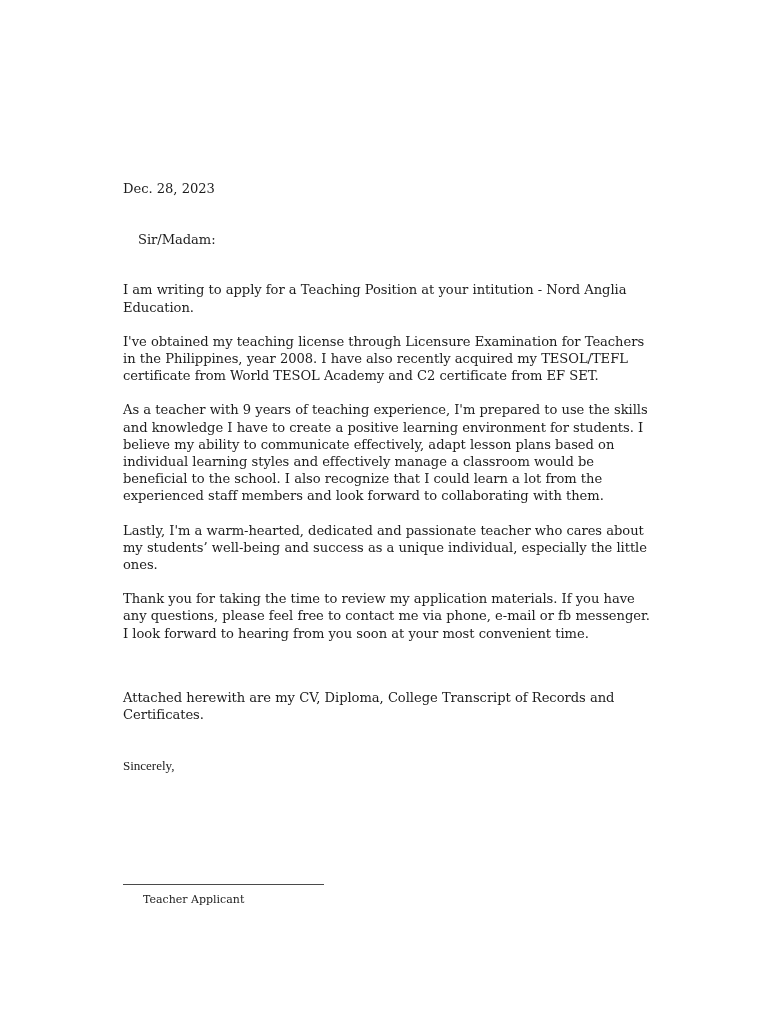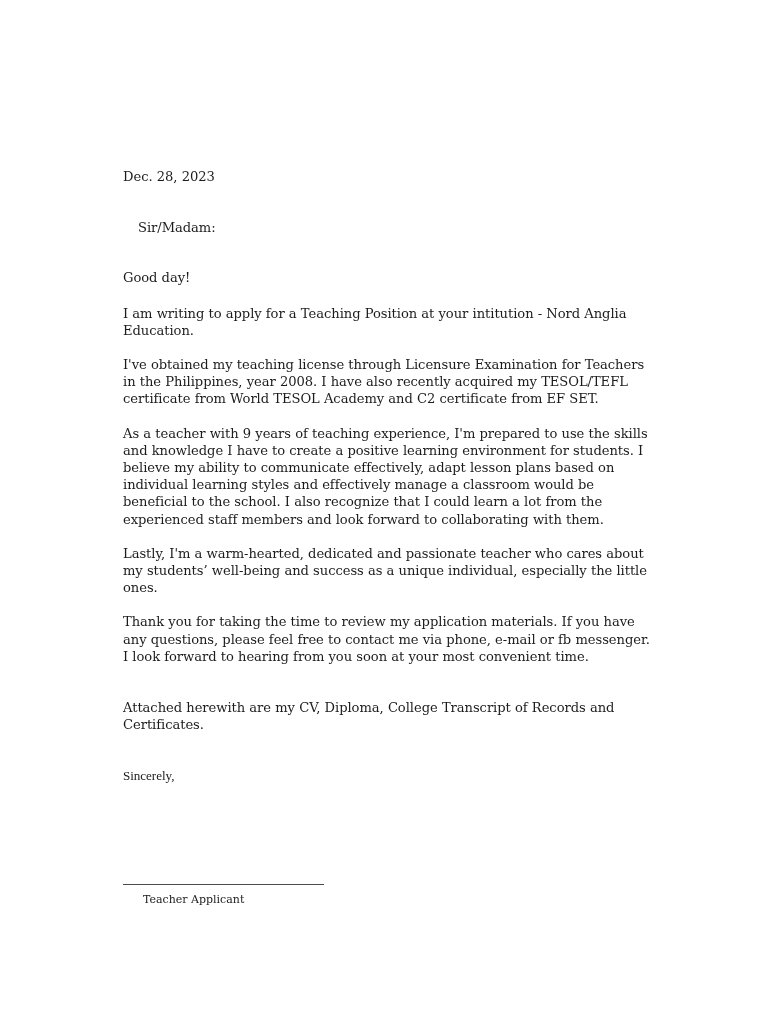--- a/index.html
+++ b/index.html
@@ -21,21 +21,21 @@
     position: absolute;
     left: 0;
     top: 0;
     width: 768px;
     height: 1024px;
     background: #ffffff;
   }
   .letter {
     position: absolute;
     left: 123px;
-    top: 168px;
+    top: 180px;
     width: 536px;
   }
   .line {
     font-size: 13.1px;
     line-height: 17.2px;
     text-align: left;
     margin: 0;
     letter-spacing: -0.05px;
     word-spacing: 0.1px;
   }
@@ -45,21 +45,21 @@
   .salutation {
     margin: 0 0 33px 15px;
   }
   .greeting {
     margin: 0 0 18px 0;
   }
   .para {
     margin: 12px 0 17px 0;
   }
   .para-last-body {
-    margin: 0 0 34px 0;
+    margin: 0 0 47px 0;
   }
   .attach {
     margin: 0 0 34px 0;
   }
   .closing {
     margin: 0 0 0 0;
     font-family: Liberation Serif, serif;
   }
   .sig-block {
     position: absolute;
@@ -83,21 +83,20 @@
 <body style="background: rgb(255, 255, 255); color: rgb(28, 28, 28);">
 
 <div class="page">
 
   <div class="letter">
 
     <p class="line date">Dec. 28, 2023</p>
 
     <p class="line salutation">Sir/Madam:</p>
 
-    <p class="line greeting">Good day!</p>
 
     <p class="line para">I am writing to apply for a Teaching Position at your intitution - Nord Anglia Education.</p>
 
 
     <p class="line para">I've obtained my teaching license through Licensure Examination for Teachers in the Philippines, year 2008. I have also recently acquired my TESOL/TEFL certificate from World TESOL Academy and C2 certificate from EF SET.</p>
 
     <p class="line para">As a teacher with 9 years of teaching experience, I'm prepared to use the skills and knowledge I have to create a positive learning environment for students. I believe my ability to communicate effectively, adapt lesson plans based on individual learning styles and effectively manage a classroom would be beneficial to the school. I also recognize that I could learn a lot from the experienced staff members and look forward to collaborating with them.</p>
 
     <p class="line para">Lastly, I'm a warm-hearted, dedicated and passionate teacher who cares about my students’ well-being and success as a unique individual, especially the little ones.</p>
 

